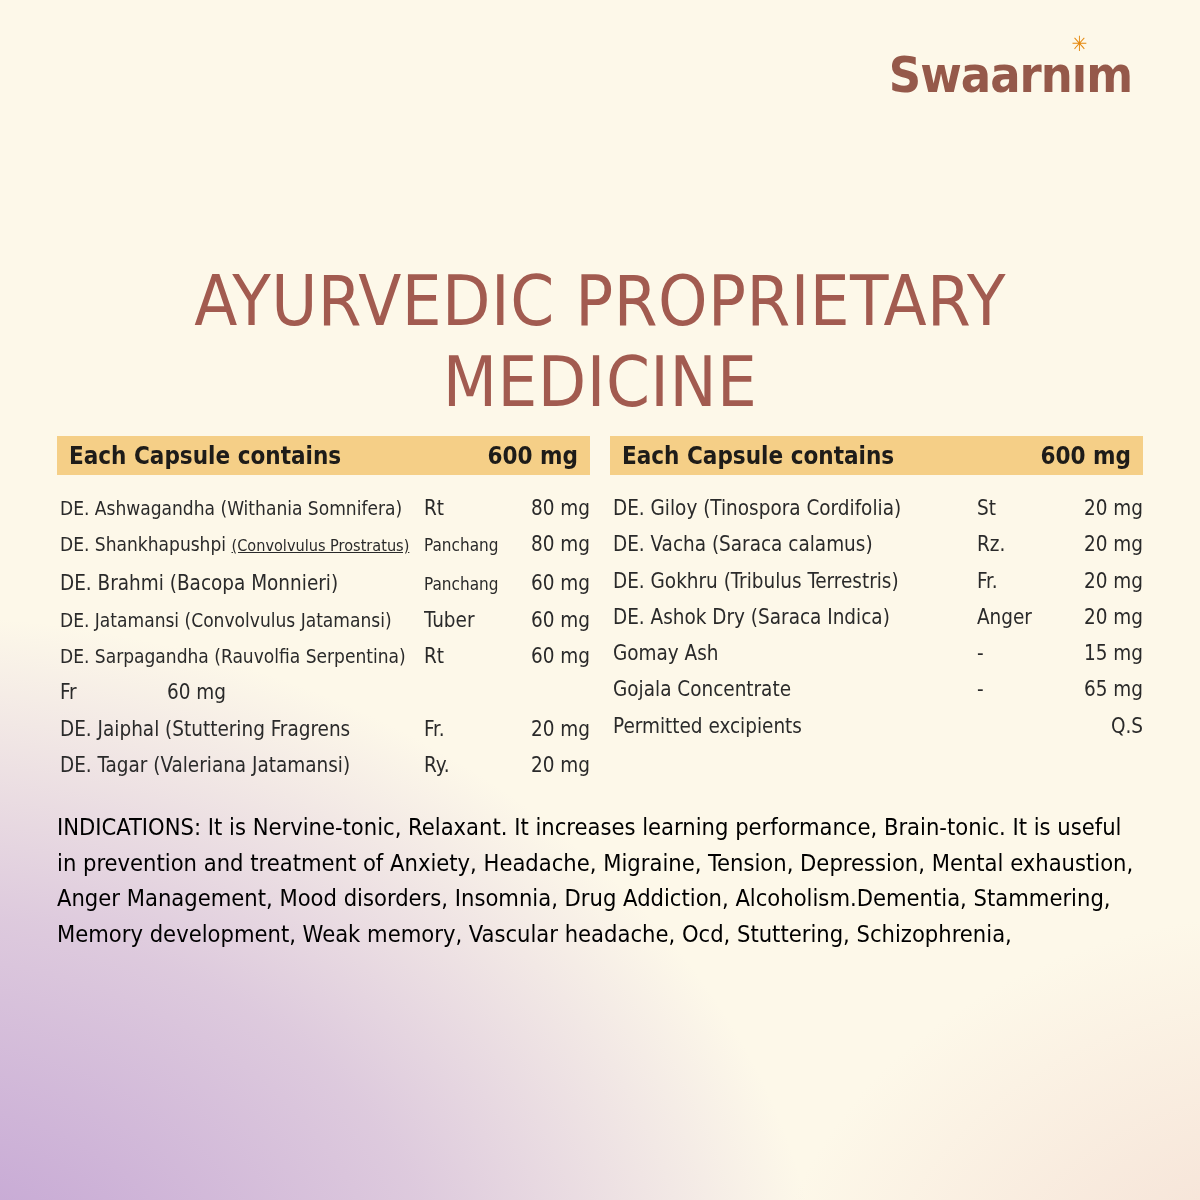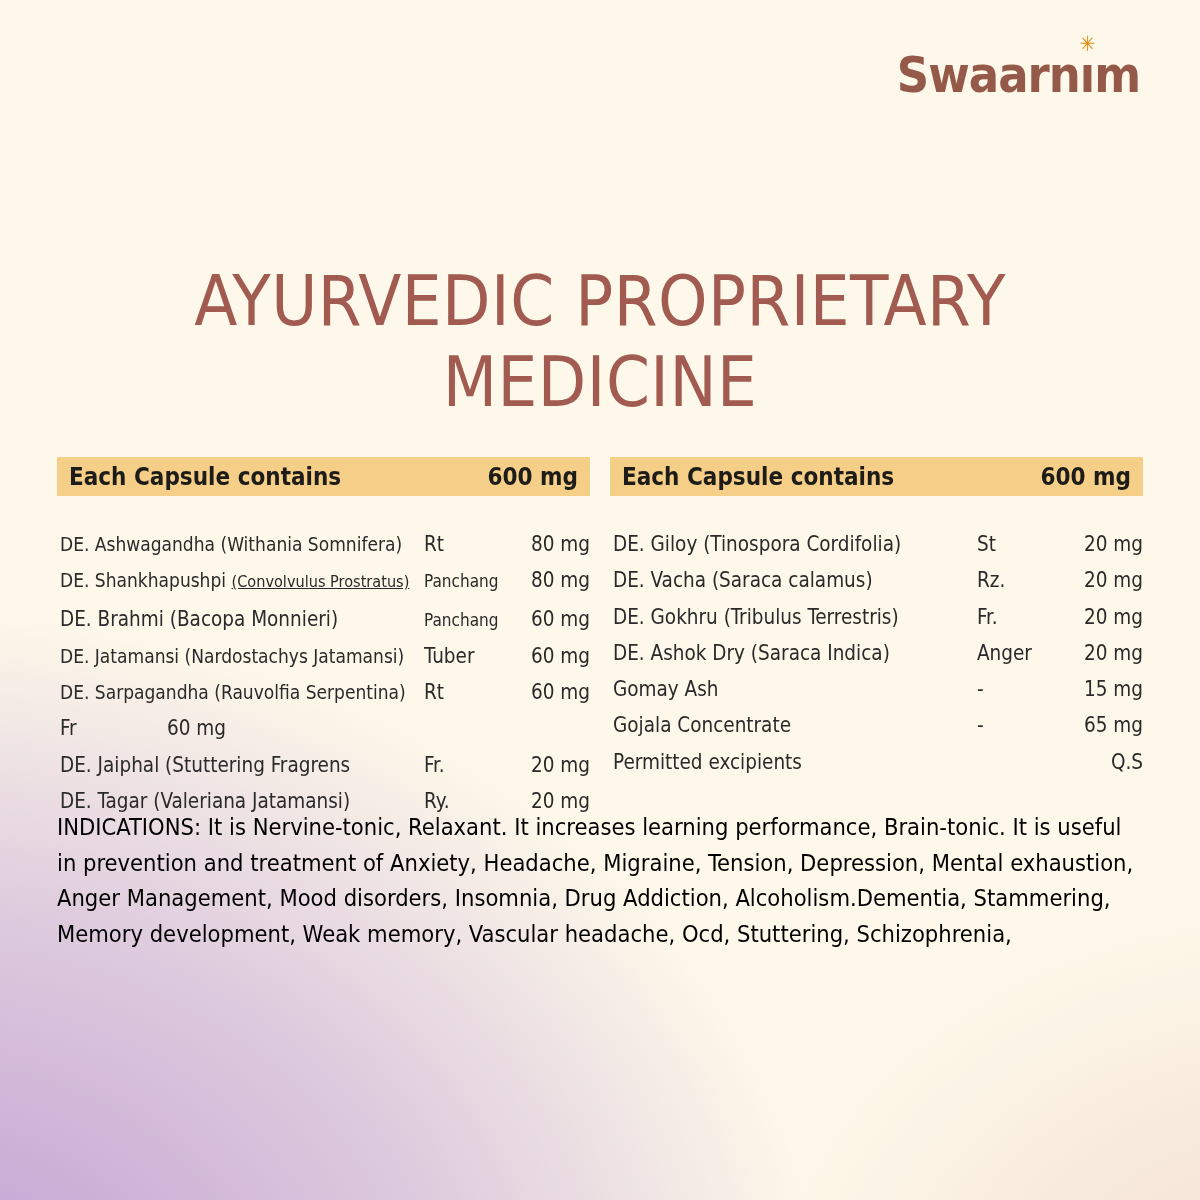--- a/index.html
+++ b/index.html
@@ -6,46 +6,46 @@
   body {
     width:1200px; height:1200px; position:relative; overflow:hidden;
     font-family:"DejaVu Sans", sans-serif;
     font-stretch: condensed;
     background:
       radial-gradient(120% 95% at -8% 112%, rgba(183,146,207,0.92) 0%, rgba(183,146,207,0.45) 38%, rgba(183,146,207,0) 64%),
       radial-gradient(72% 58% at 108% 112%, rgba(240,211,202,0.8) 0%, rgba(240,211,202,0) 62%),
       #fdf8e9;
   }
   .logo {
-    position:absolute; top:50px; right:60px;
+    position:absolute; top:50px; right:68px;
     font-size:50px; font-weight:bold; letter-spacing:-1px;
     color:#95594a; line-height:1;
   }
   .logo .i-wrap { position:relative; display:inline-block; }
   .logo .star {
     position:absolute; top:-16px; left:50%; transform:translateX(-50%);
     font-size:21px; font-weight:normal; color:#e5890f; line-height:1;
   }
   .title {
     position:absolute; top:261px; left:0; width:1200px;
     text-align:center; color:#a25b50;
     font-size:70px; font-weight:500; letter-spacing:0.5px; line-height:1.16;
   }
   .tables-row {
-    position:absolute; top:457px; left:57px; width:1086px;
+    position:absolute; top:436px; left:57px; width:1086px;
     display:flex; gap:20px;
   }
   .cap-table { flex:1 1 0; min-width:0; }
   .cap-header {
     background:#f5cf87; height:39px;
     display:flex; justify-content:space-between; align-items:center;
     padding:0 12px; box-sizing:border-box;
     font-size:24px; font-weight:bold; color:#1e1c19; letter-spacing:0;
   }
-  .cap-body { margin-top:30px; padding-left:3px; }
+  .cap-body { margin-top:15px; padding-left:3px; }
   .cap-row {
     display:flex; align-items:baseline;
     line-height:36.3px; font-size:20.5px; color:#2a2a2a;
   }
   .cell-name { flex:1 1 auto; min-width:0; white-space:nowrap; overflow:hidden; }
   .cell-name .paren-small { font-size:0.85em;text-decoration:underline; }
   .cell-part { width:94px; flex:0 0 auto; white-space:nowrap; overflow:hidden; }
   .cell-part.small { font-size:17px; }
   .cell-amt { width:72px; flex:0 0 auto; text-align:right; white-space:nowrap; }
   .indications {
@@ -81,21 +81,21 @@
           <span class="cell-name" style="font-size: 19px;">DE. Shankhapushpi <span class="paren-small">(Convolvulus Prostratus)</span></span>
           <span class="cell-part small">Panchang</span>
           <span class="cell-amt">80 mg</span>
         </div>
         <div class="cap-row">
           <span class="cell-name">DE. Brahmi (Bacopa Monnieri)</span>
           <span class="cell-part small">Panchang</span>
           <span class="cell-amt">60 mg</span>
         </div>
         <div class="cap-row">
-          <span class="cell-name" style="font-size: 19px;">DE. Jatamansi (Nardostachys Jatamansi)</span>
+          <span class="cell-name" style="font-size: 19px;">DE. Jatamansi (Convolvulus Jatamansi)</span>
           <span class="cell-part">Tuber</span>
           <span class="cell-amt">60 mg</span>
         </div>
         <div class="cap-row">
           <span class="cell-name" style="font-size: 19px;">DE. Sarpagandha (Rauvolfia Serpentina)</span>
           <span class="cell-part">Rt</span>
           <span class="cell-amt">60 mg</span>
         </div>
         <div class="cap-row">
           <span class="cell-part">Fr</span>

